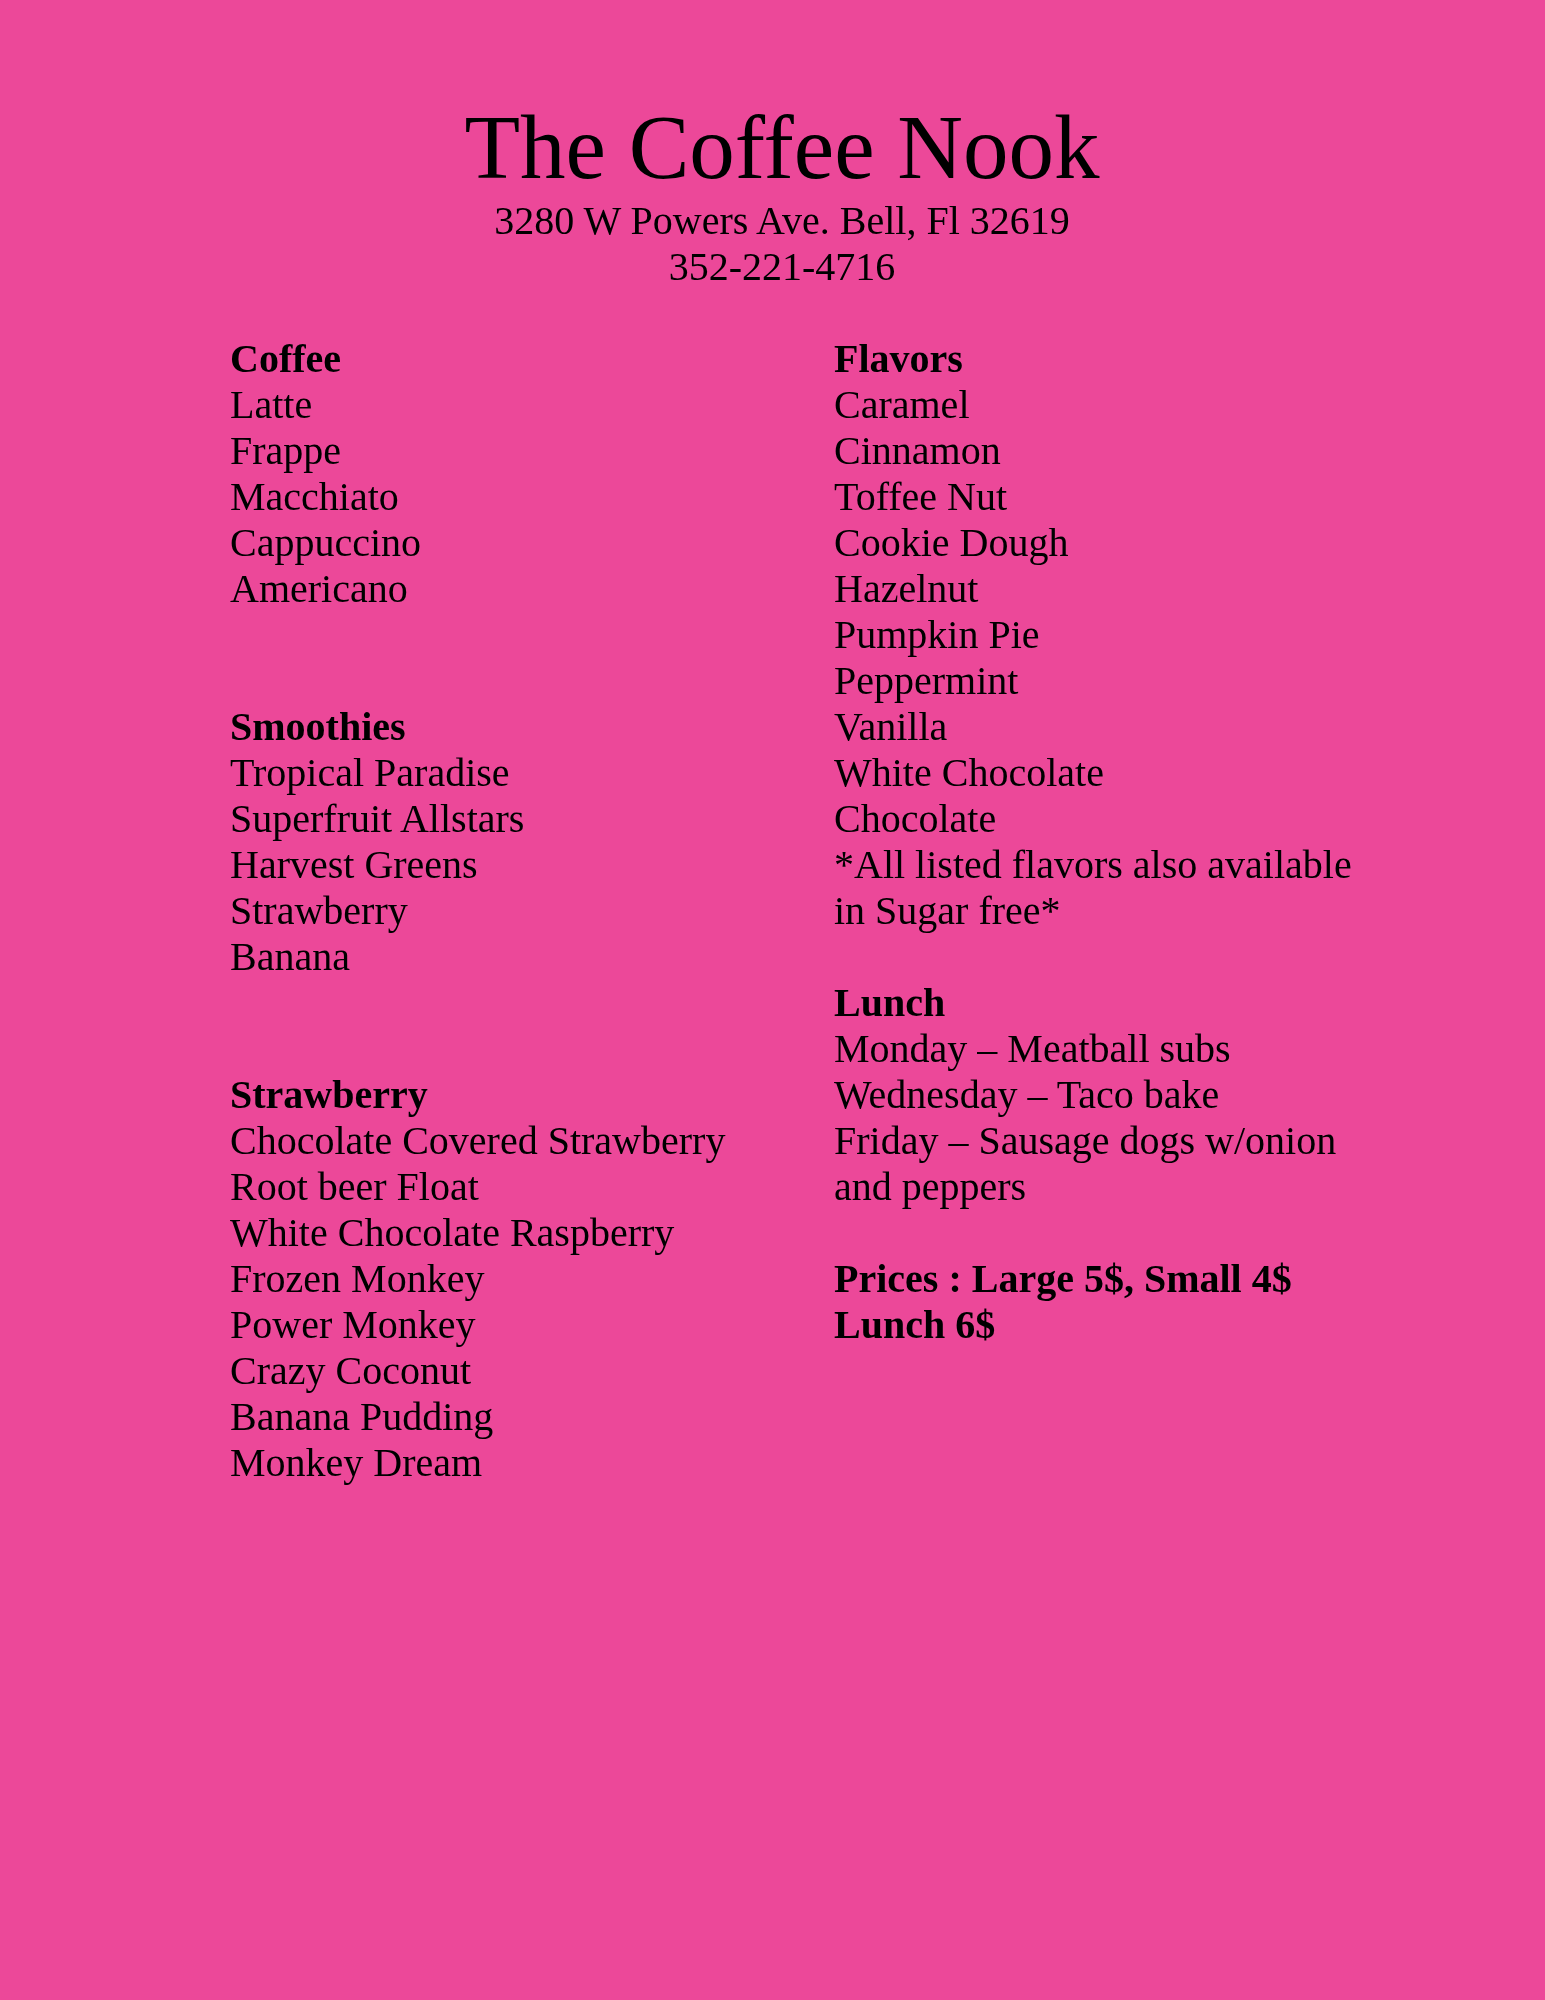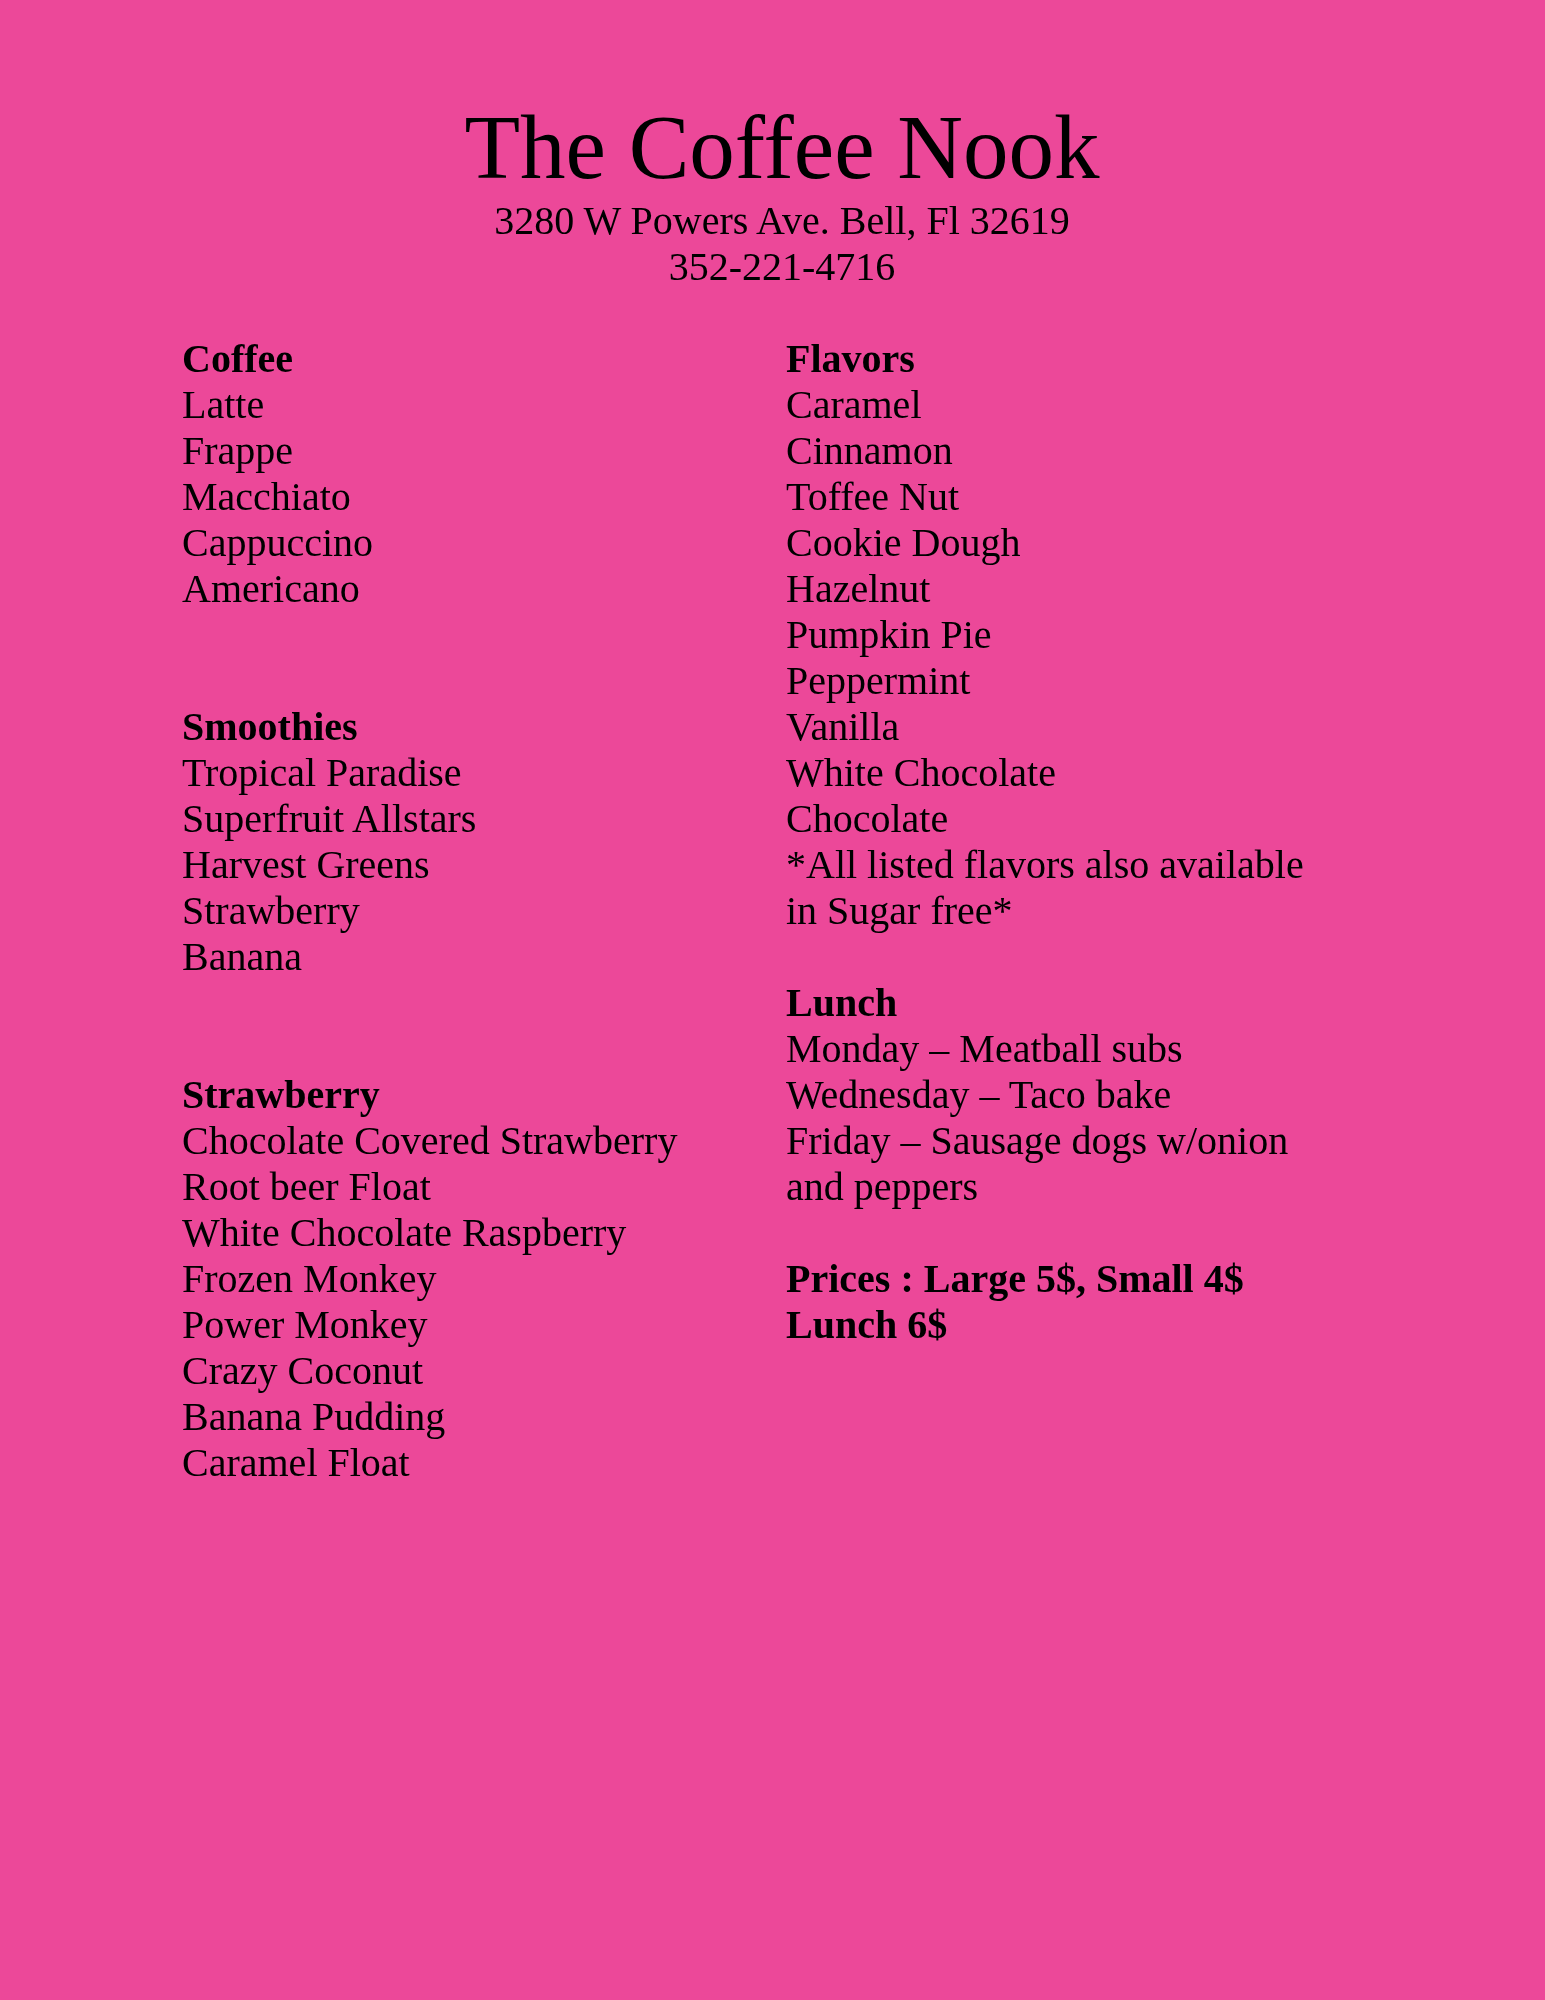--- a/index.html
+++ b/index.html
@@ -21,21 +21,21 @@
     width: 1198px;
     text-align: center;
   }
   .doc-title {
     font-size: 91px;
     line-height: 100px;
     font-weight: 400;
     white-space: nowrap;
   }
   .addr-line { font-size: 40px; line-height: 46px; }
-  .col { position: absolute; top: 336px; }
+  .col { position: absolute; top: 336px; margin-left: 48px; }
   .col-left  { left: 182px; width: 600px; }
   .col-right { left: 786px; width: 557px; }
   .menu-section { margin: 0; padding: 0; }
   .gap2 { margin-top: 92px; }  
   .gap1 { margin-top: 46px; }  
   .section-heading {
     font-weight: 700;
     font-size: 40px;
     line-height: 46px;
     margin: 0;
@@ -84,21 +84,21 @@
       <div class="section-heading">Strawberry</div>
       <div>
 
       <div class="menu-item">Chocolate Covered Strawberry</div>
           <div class="menu-item">Root beer Float</div>
           <div class="menu-item">White Chocolate Raspberry</div>
           <div class="menu-item">Frozen Monkey</div>
           <div class="menu-item">Power Monkey</div>
           <div class="menu-item">Crazy Coconut</div>
           <div class="menu-item">Banana Pudding</div>
-          <div class="menu-item">Caramel Float</div>
+          <div class="menu-item">Monkey Dream</div>
         </div>
     </div>
 
   </div>
 
   <div class="col col-right">
 
     <div class="menu-section">
       <div class="section-heading">Flavors</div>
       <div>

